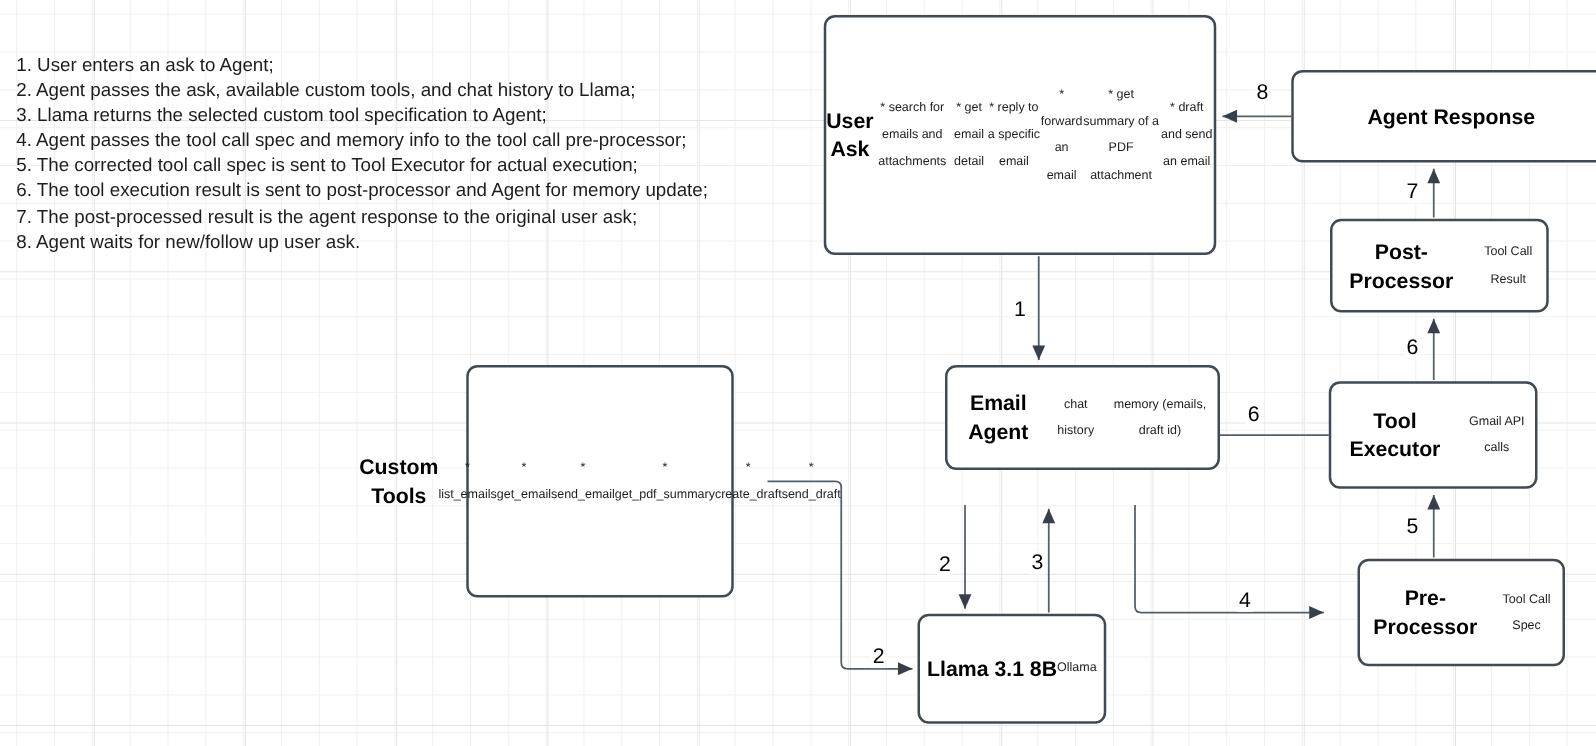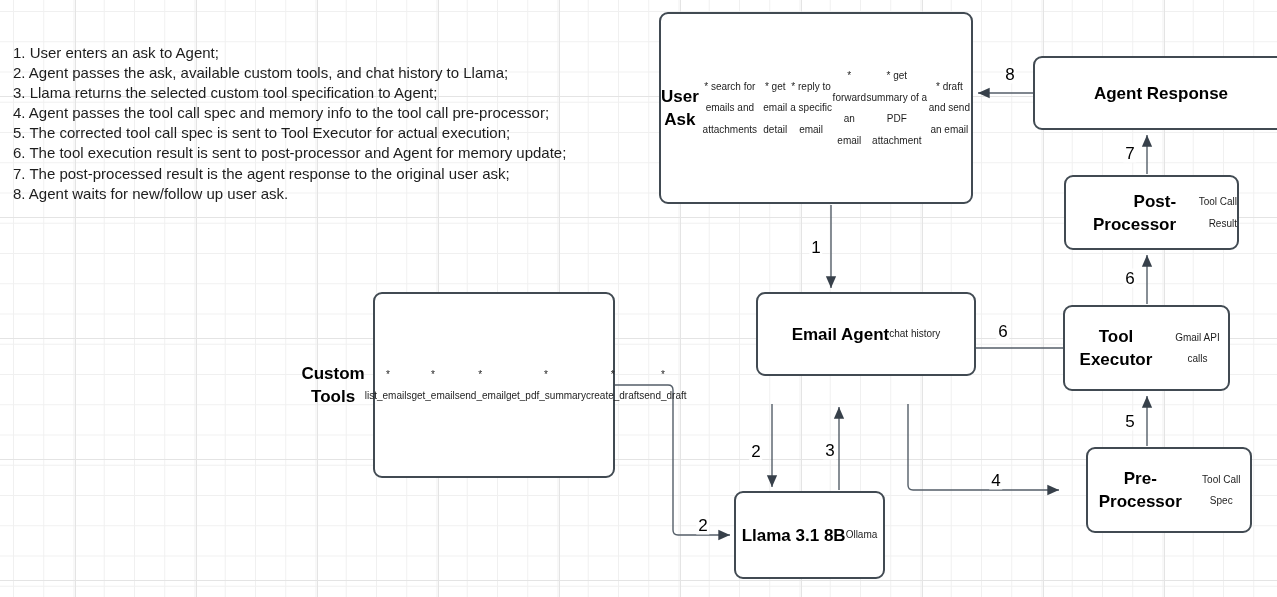--- a/index.html
+++ b/index.html
@@ -30,25 +30,25 @@
     font-size:15px;line-height:20.1px;color:#1d1d1d;white-space:nowrap;
   }
   .edge-label{
     position:absolute;transform:translate(-50%,-50%);
     font-size:17px;color:#000;background:rgba(255,255,255,0.9);
     padding:0 2px;line-height:19px;
   }
   
   #n-user-ask{left:659px;top:12px;width:314px;height:192px;}
   #n-agent-response{left:1033px;top:56px;width:256px;height:74px;}
-  #n-post-processor{left:1064px;top:175px;width:175px;height:75px;text-align:right;}
+  #n-post-processor{left:1064px;top:175px;width:175px;height:75px;}
   #n-tool-executor{left:1063px;top:305px;width:167px;height:86px;}
   #n-pre-processor{left:1064px;top:447px;width:166px;height:86px;margin-left:22px;}
   #n-email-agent{left:720px;top:292px;width:220px;height:84px;margin-left:36px;}
-  #n-custom-tools{left:373px;top:292px;width:242px;height:186px;}
+  #n-custom-tools{left:373px;top:292px;width:214px;height:186px;}
   #n-llama{left:734px;top:491px;width:151px;height:88px;}
   
   #l-step1{left:816px;top:247px;}
   #l-step2a{left:756px;top:451px;}
   #l-step3{left:830px;top:450px;}
   #l-step2b{left:703px;top:525px;}
   #l-step4{left:996px;top:480px;}
   #l-step5{left:1130px;top:421px;}
   #l-step6a{left:1003px;top:331px;}
   #l-step6b{left:1130px;top:278px;}
@@ -114,20 +114,21 @@
   </div>
 
   <div class="node" id="n-pre-processor">
     <div class="node-title">Pre-Processor</div>
     <div class="node-line">Tool Call Spec</div>
   </div>
 
   <div class="node" id="n-email-agent">
     <div class="node-title">Email Agent</div>
     <div class="node-line">chat history</div>
+    <div class="node-line">memory (emails, draft id)</div>
   </div>
 
   <div class="node" id="n-custom-tools">
     <div class="node-title">Custom Tools</div>
     <div class="node-line">* list_emails</div>
     <div class="node-line">* get_email</div>
     <div class="node-line">* send_email</div>
     <div class="node-line">* get_pdf_summary</div>
     <div class="node-line">* create_draft</div>
     <div class="node-line">* send_draft</div>

